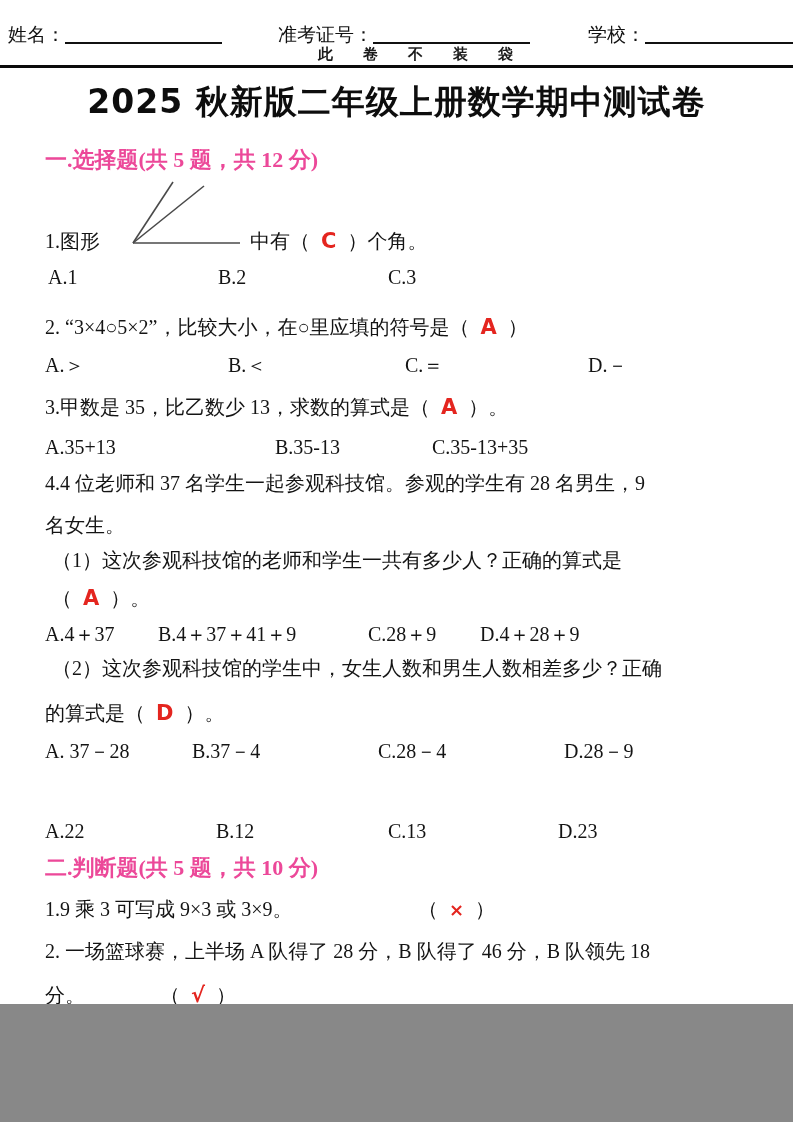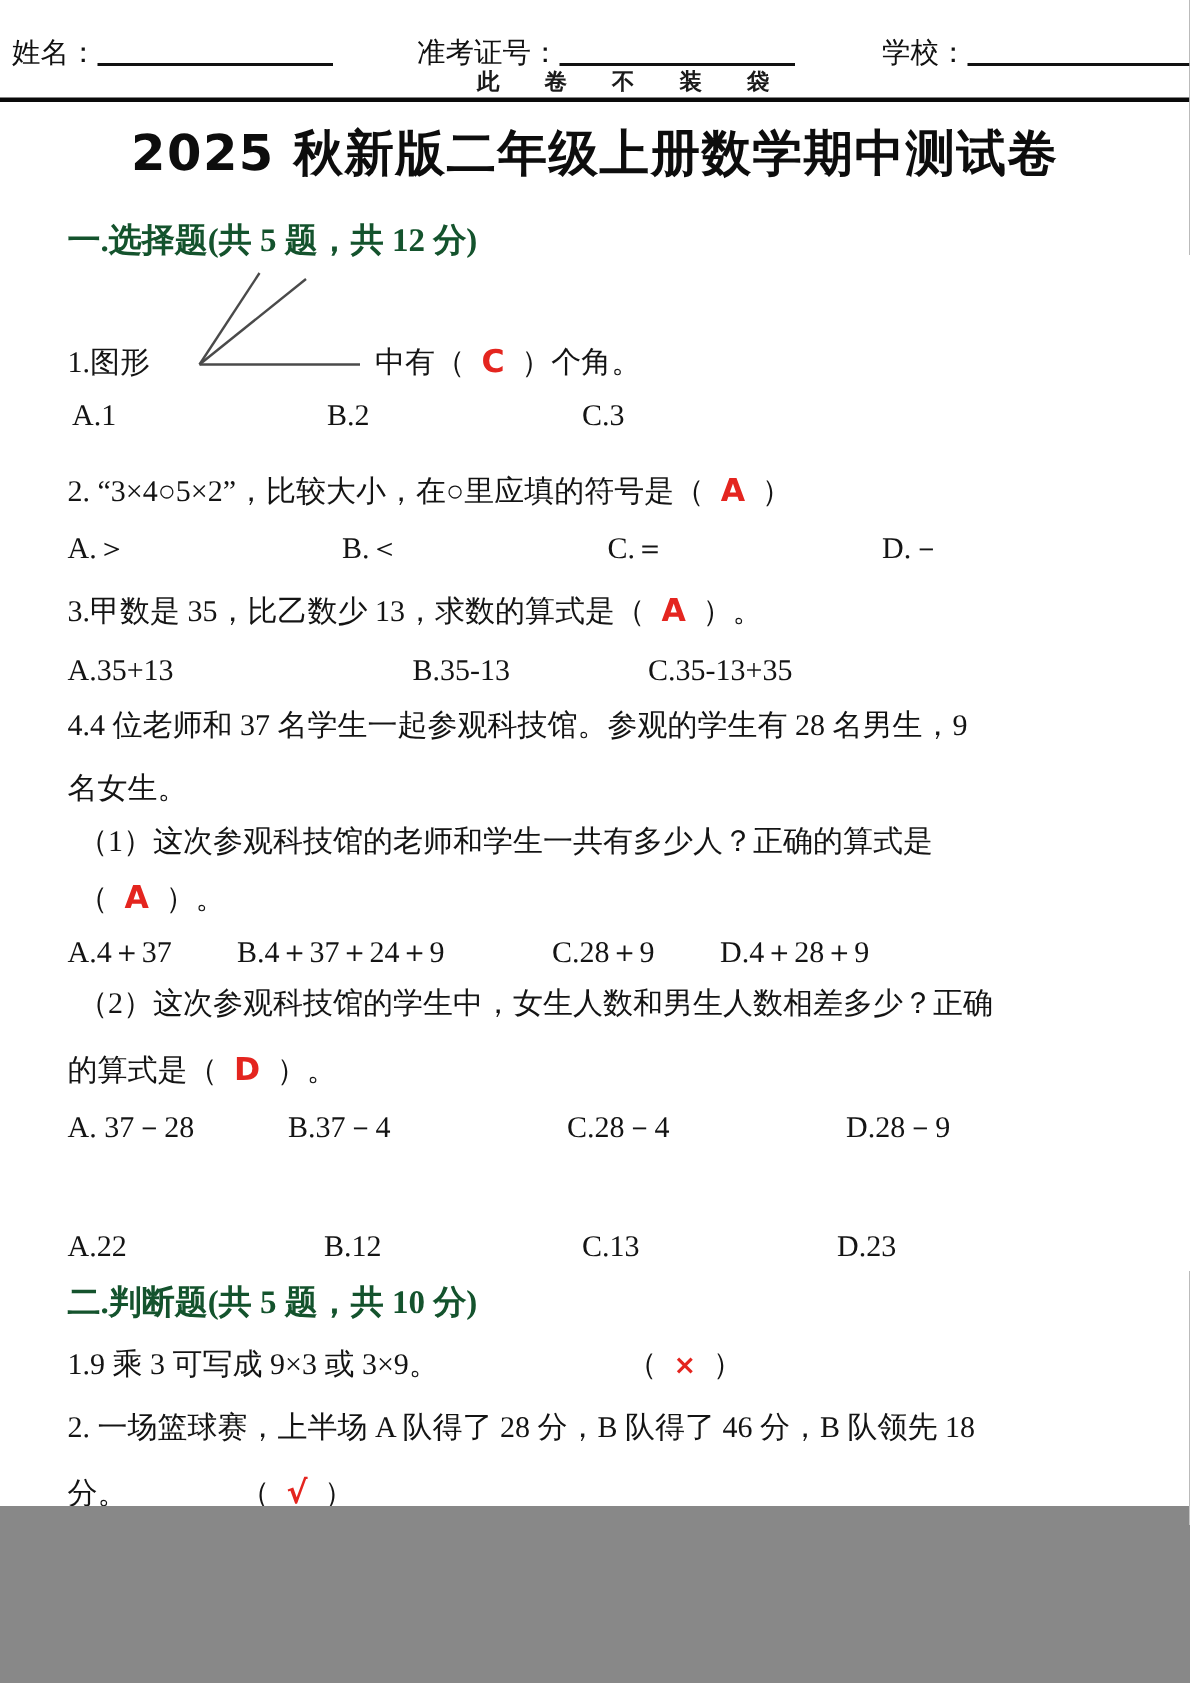--- a/index.html
+++ b/index.html
@@ -22,21 +22,21 @@
   }
   .rule{position:absolute;left:0;width:793px;height:3px;background:#0a0a0a;}
   .title{
     position:absolute;top:80px;left:0;width:793px;
     text-align:center;font-size:33px;font-weight:bold;letter-spacing:1px;
     font-family:"DejaVu Sans","Liberation Sans",sans-serif;
     color:#0d0d0d;white-space:nowrap;
   }
   .sec-head{
     position:absolute;left:45px;
-    font-size:22px;font-weight:bold;color:#14532d;white-space:nowrap;
+    font-size:22px;font-weight:bold;color:#ec4899;white-space:nowrap;
   }
   .row{position:absolute;left:45px;font-size:20px;white-space:nowrap;color:#141414;}
   .row.full{left:0;width:793px;}
   .abs{position:absolute;white-space:nowrap;}
   .ans{
     color:var(--red);
     font-family:"DejaVu Sans","Liberation Sans",sans-serif;
     font-weight:bold;font-size:21px;
     margin:0 11px;
   }
@@ -102,21 +102,21 @@
 
   <div class="row" style="top:470px;">4.4 位老师和 37 名学生一起参观科技馆。参观的学生有 28 名男生，9</div>
   <div class="row" style="top:512px;">名女生。</div>
 
   <div class="row" style="top:547px;left:52px;">（1）这次参观科技馆的老师和学生一共有多少人？正确的算式是</div>
   <div class="row" style="top:585px;left:52px;">
     <span>（</span><span class="ans">A</span><span>）。</span>
   </div>
   <div class="row full" style="top:621px;">
     <span class="abs" style="left:45px;">A.4＋37</span>
-    <span class="abs" style="left:158px;">B.4＋37＋24＋9</span>
+    <span class="abs" style="left:158px;">B.4＋37＋41＋9</span>
     <span class="abs" style="left:368px;">C.28＋9</span>
     <span class="abs" style="left:480px;">D.4＋28＋9</span>
   </div>
 
   <div class="row" style="top:655px;left:52px;">（2）这次参观科技馆的学生中，女生人数和男生人数相差多少？正确</div>
   <div class="row" style="top:700px;">
     <span>的算式是（</span><span class="ans">D</span><span>）。</span>
   </div>
   <div class="row full" style="top:738px;">
     <span class="abs" style="left:45px;">A. 37－28</span>

